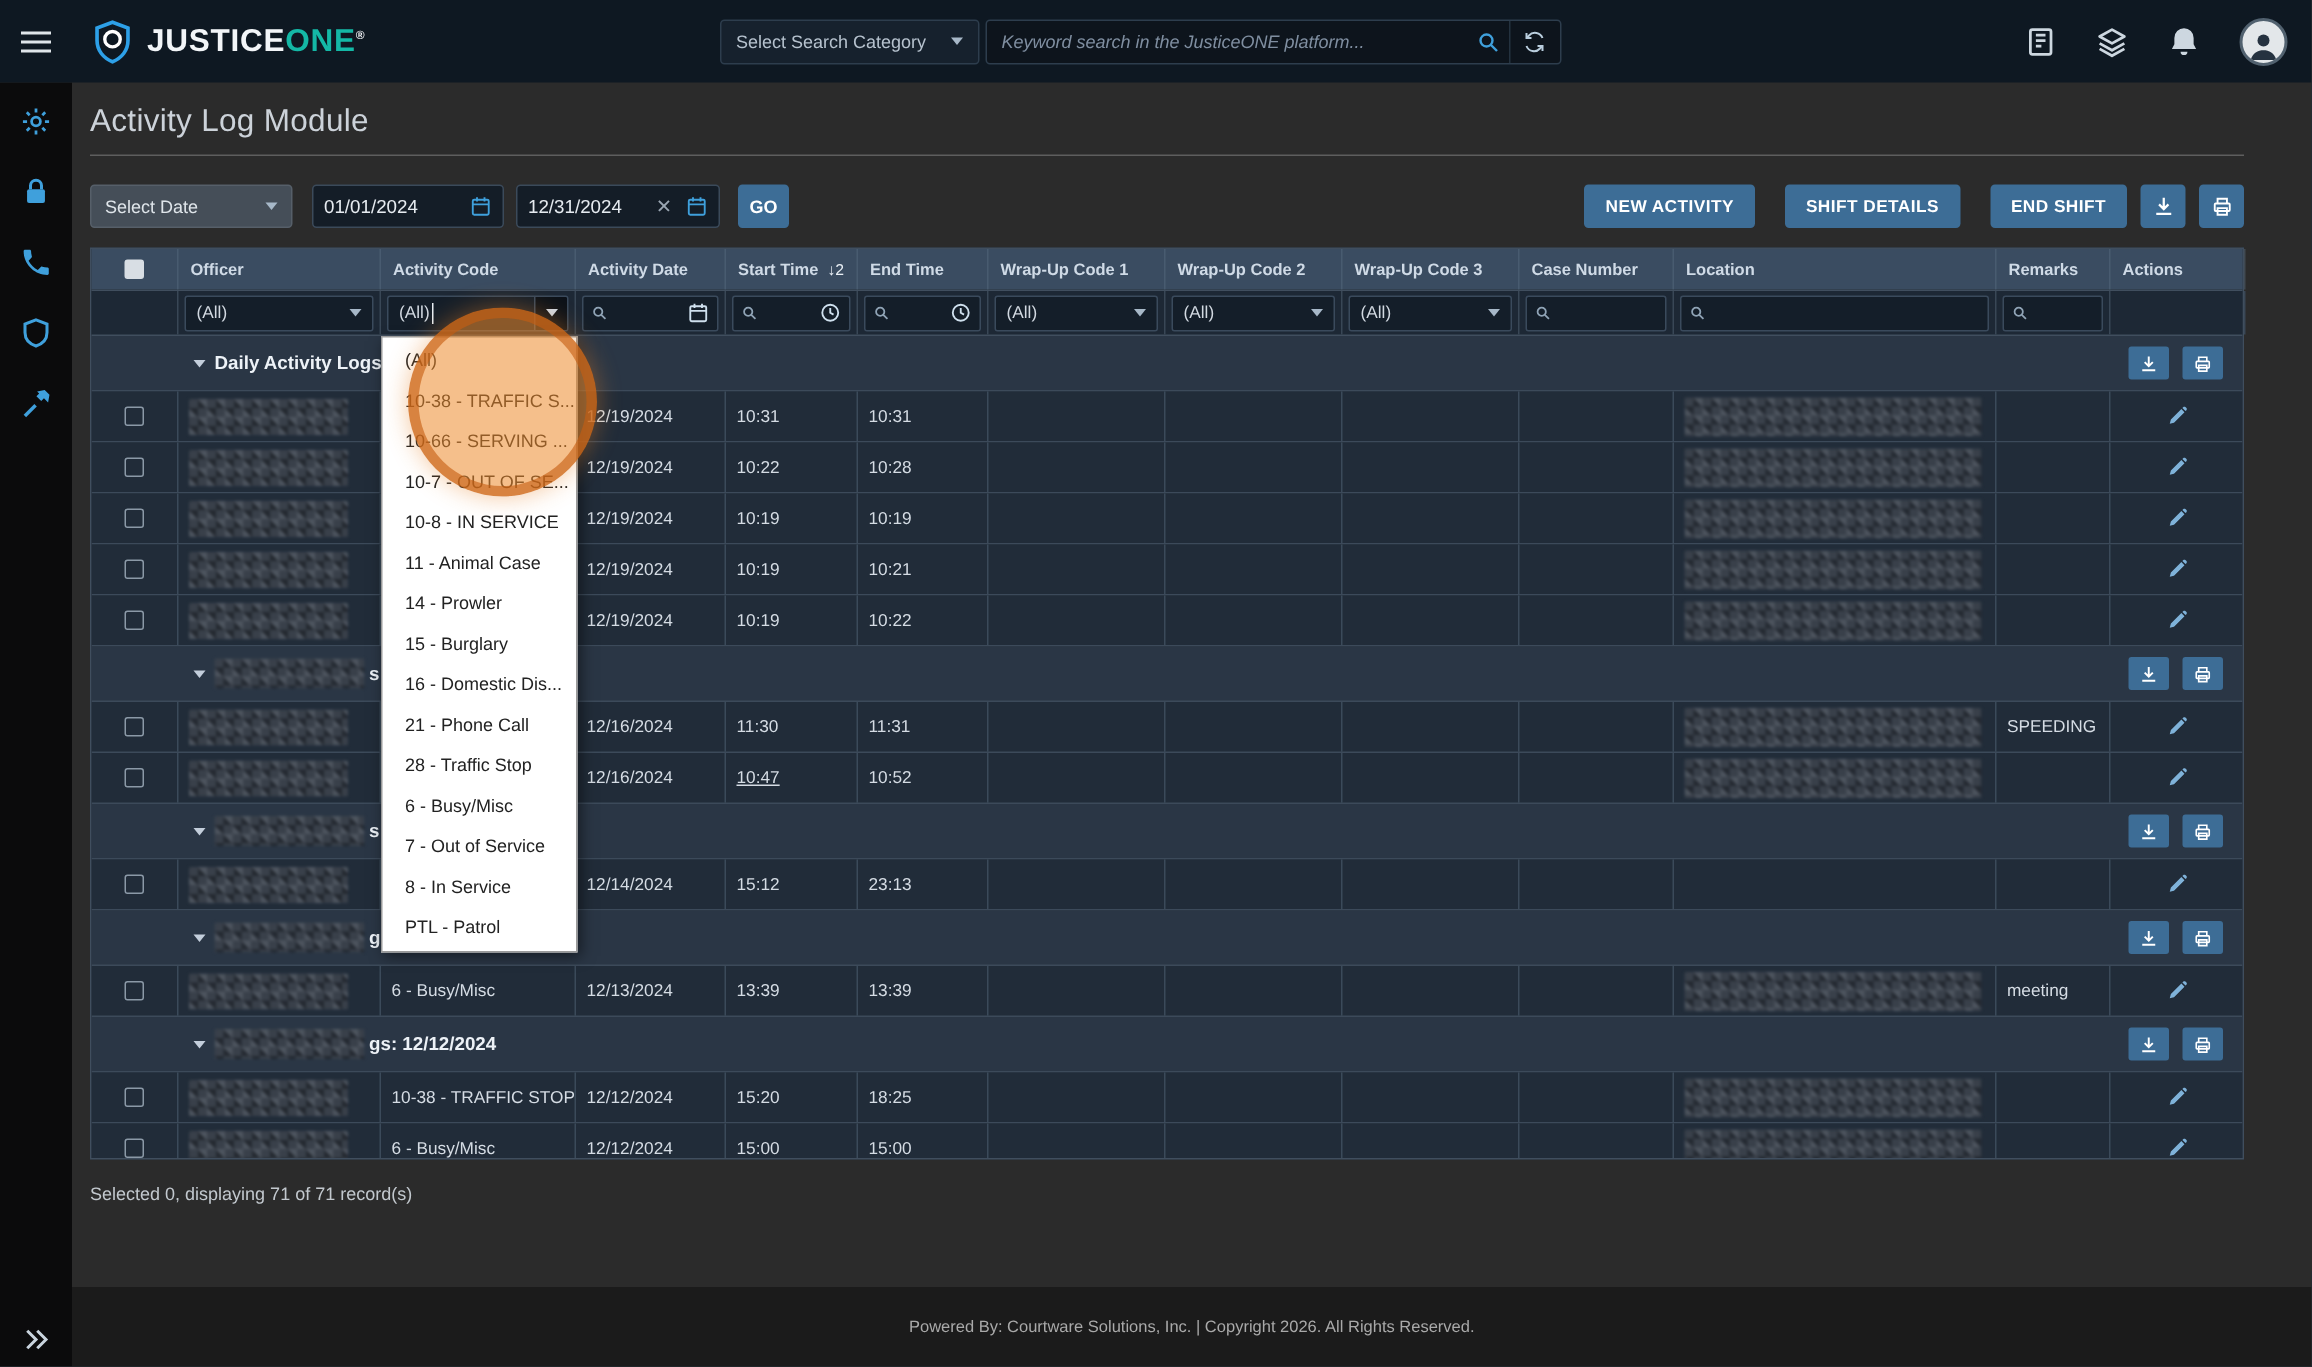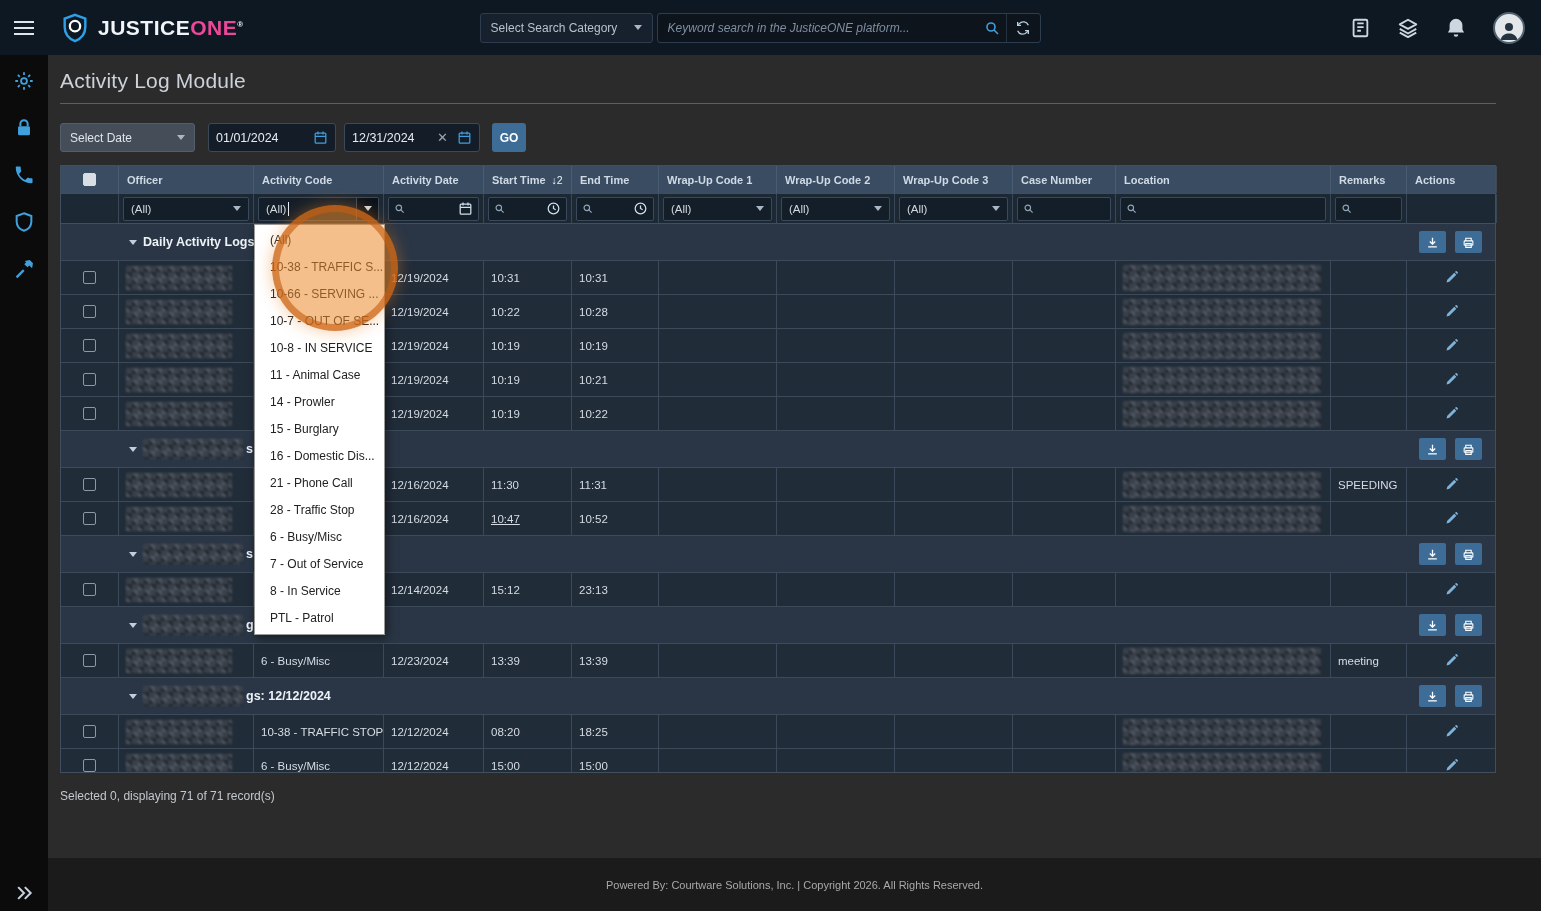--- a/index.html
+++ b/index.html
@@ -10,21 +10,21 @@
   button{font-family:"Liberation Sans",sans-serif;cursor:pointer}
 
   
   .topbar{position:absolute;top:0;left:0;width:1541px;height:55px;background:#0e1822;display:flex;align-items:center;z-index:20}
   .hamburger{width:48px;height:55px;background:transparent;border:none;display:flex;flex-direction:column;align-items:center;justify-content:center;gap:4px}
   .hamburger span{display:block;width:20px;height:2px;background:#dfe5ea}
   .logo{display:flex;align-items:center;margin-left:12px;gap:8px}
   .logo-mark svg{width:30px;height:30px}
   .logo-text{font-size:21px;font-weight:800;letter-spacing:.5px;white-space:nowrap}
   .logo-justice{color:#f2f5f8}
-  .logo-one{color:#ec4899}
+  .logo-one{color:#14b8a6}
   .logo-reg{color:#f2f5f8;font-size:8px;vertical-align:super}
   .search-wrap{display:flex;align-items:center;margin-left:236px}
   .cat-select{width:173px;height:30px;background:#16212d;border:1px solid #2d3d4d;border-radius:3px;display:flex;align-items:center;padding:0 10px;color:#b6c2ce;font-size:12px;cursor:pointer}
   .tri{width:0;height:0;border-left:4px solid transparent;border-right:4px solid transparent;border-top:5px solid #a7b8c8;margin-left:auto}
   .search-group{display:flex;align-items:center;margin-left:4px;height:30px;border:1px solid #2d3d4d;border-radius:3px;background:#0d141c;width:384px}
   .search-group input{flex:1;background:transparent;border:none;color:#cfd6dd;font-size:12px;padding:0 10px;outline:none;min-width:0}
   .search-group input::placeholder{color:#7f8ea0;font-style:italic}
   .sg-mag{color:#3fa0dc;margin-right:6px}
   .sg-mag svg{width:16px;height:16px}
   .sg-refresh{width:34px;height:100%;display:flex;align-items:center;justify-content:center;color:#b9cddd;border-left:1px solid #24323f;background:transparent;border-top:none;border-right:none;border-bottom:none}
@@ -247,20 +247,36 @@
       <input readonly="" value="12/31/2024" style="">
       <button class="clear-x">✕</button>
       <span class="icon cal-ic">
         <svg viewBox="0 0 24 24" fill="none" stroke="currentColor" stroke-width="2">
             <rect x="3.5" y="5" width="17" height="16" rx="1.5"></rect>
             <path d="M3.5 10h17M8 2.5V7M16 2.5V7"></path>
           </svg>
       </span>
     </div>
     <button class="go-btn">GO</button>
+    <div class="tb-right">
+      <button class="tbtn">NEW ACTIVITY</button>
+      <button class="tbtn">SHIFT DETAILS</button>
+      <button class="tbtn">END SHIFT</button>
+      <button class="ibtn">
+        <svg viewBox="0 0 24 24" fill="none" stroke="currentColor" stroke-width="2.4">
+            <path d="M12 3v11M7 10l5 5 5-5M4 20h16"></path>
+          </svg>
+      </button>
+      <button class="ibtn">
+        <svg viewBox="0 0 24 24" fill="none" stroke="currentColor" stroke-width="2">
+            <rect x="4" y="9" width="16" height="8" rx="1"></rect>
+            <path d="M7 9V4h10v5M7 14h10v7H7z"></path>
+          </svg>
+      </button>
+    </div>
   </div>
 
   <section class="grid">
     <div class="grid-head" id="gridHead">
         <div class="gc head-c center" style="width: 58px;">
           <span class="cb cb-filled"></span>
         </div>
         <div class="gc head-c" style="width: 135px;">
           <span class="hlabel">Officer</span>
         </div>
@@ -866,21 +882,21 @@
           <div class="gc body-c center" style="width: 58px;">
             <span class="cb"></span>
           </div>
           <div class="gc body-c" style="width: 135px;">
             <span class="pix pix-officer"></span>
           </div>
           <div class="gc body-c" style="width: 130px;">
             <span class="cval">6 - Busy/Misc</span>
           </div>
           <div class="gc body-c" style="width: 100px;">
-            <span class="cval">12/23/2024</span>
+            <span class="cval">12/13/2024</span>
           </div>
           <div class="gc body-c" style="width: 88px;">
             <span class="cval">13:39</span>
           </div>
           <div class="gc body-c" style="width: 87px;">
             <span class="cval">13:39</span>
           </div>
           <div class="gc body-c" style="width: 118px;">
             <span class="cval"></span>
           </div>
@@ -935,21 +951,21 @@
           <div class="gc body-c" style="width: 135px;">
             <span class="pix pix-officer"></span>
           </div>
           <div class="gc body-c" style="width: 130px;">
             <span class="cval">10-38 - TRAFFIC STOP</span>
           </div>
           <div class="gc body-c" style="width: 100px;">
             <span class="cval">12/12/2024</span>
           </div>
           <div class="gc body-c" style="width: 88px;">
-            <span class="cval">08:20</span>
+            <span class="cval">15:20</span>
           </div>
           <div class="gc body-c" style="width: 87px;">
             <span class="cval">18:25</span>
           </div>
           <div class="gc body-c" style="width: 118px;">
             <span class="cval"></span>
           </div>
           <div class="gc body-c" style="width: 118px;">
             <span class="cval"></span>
           </div>

